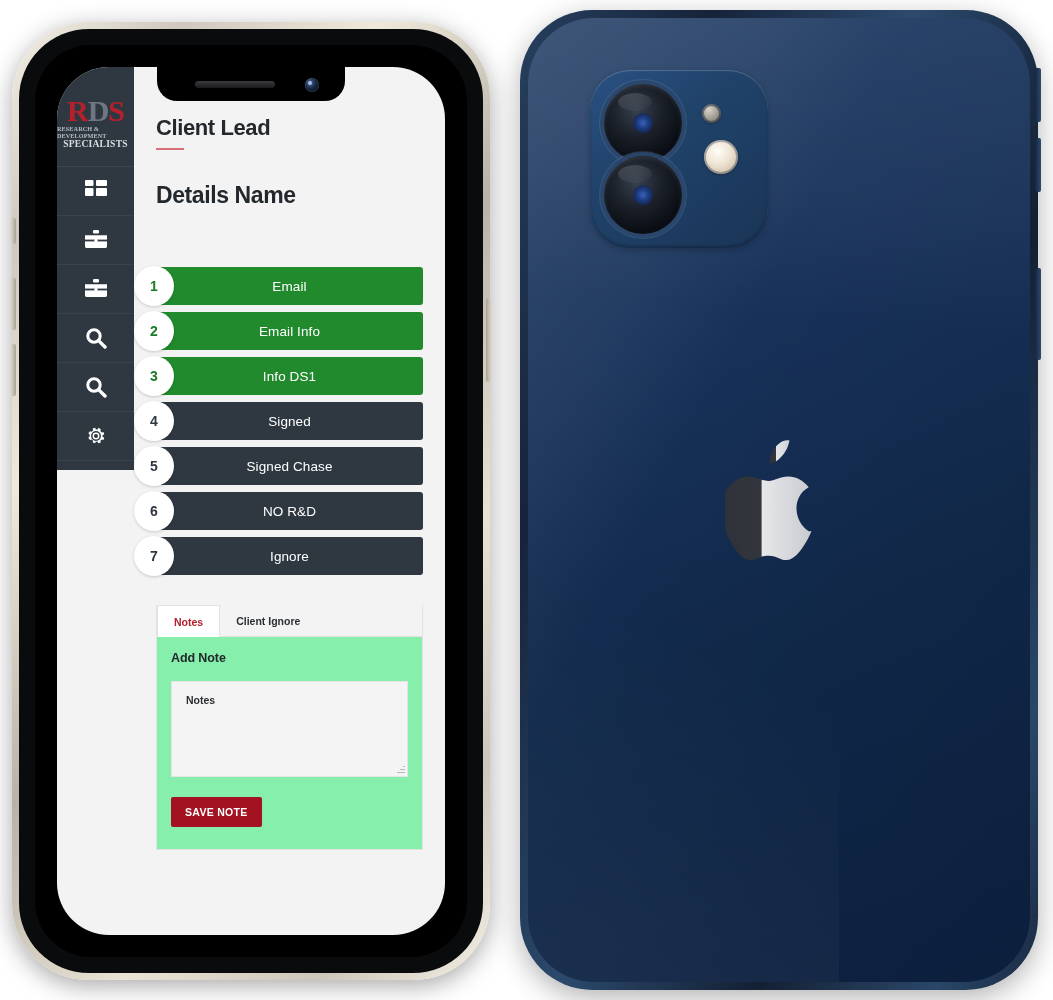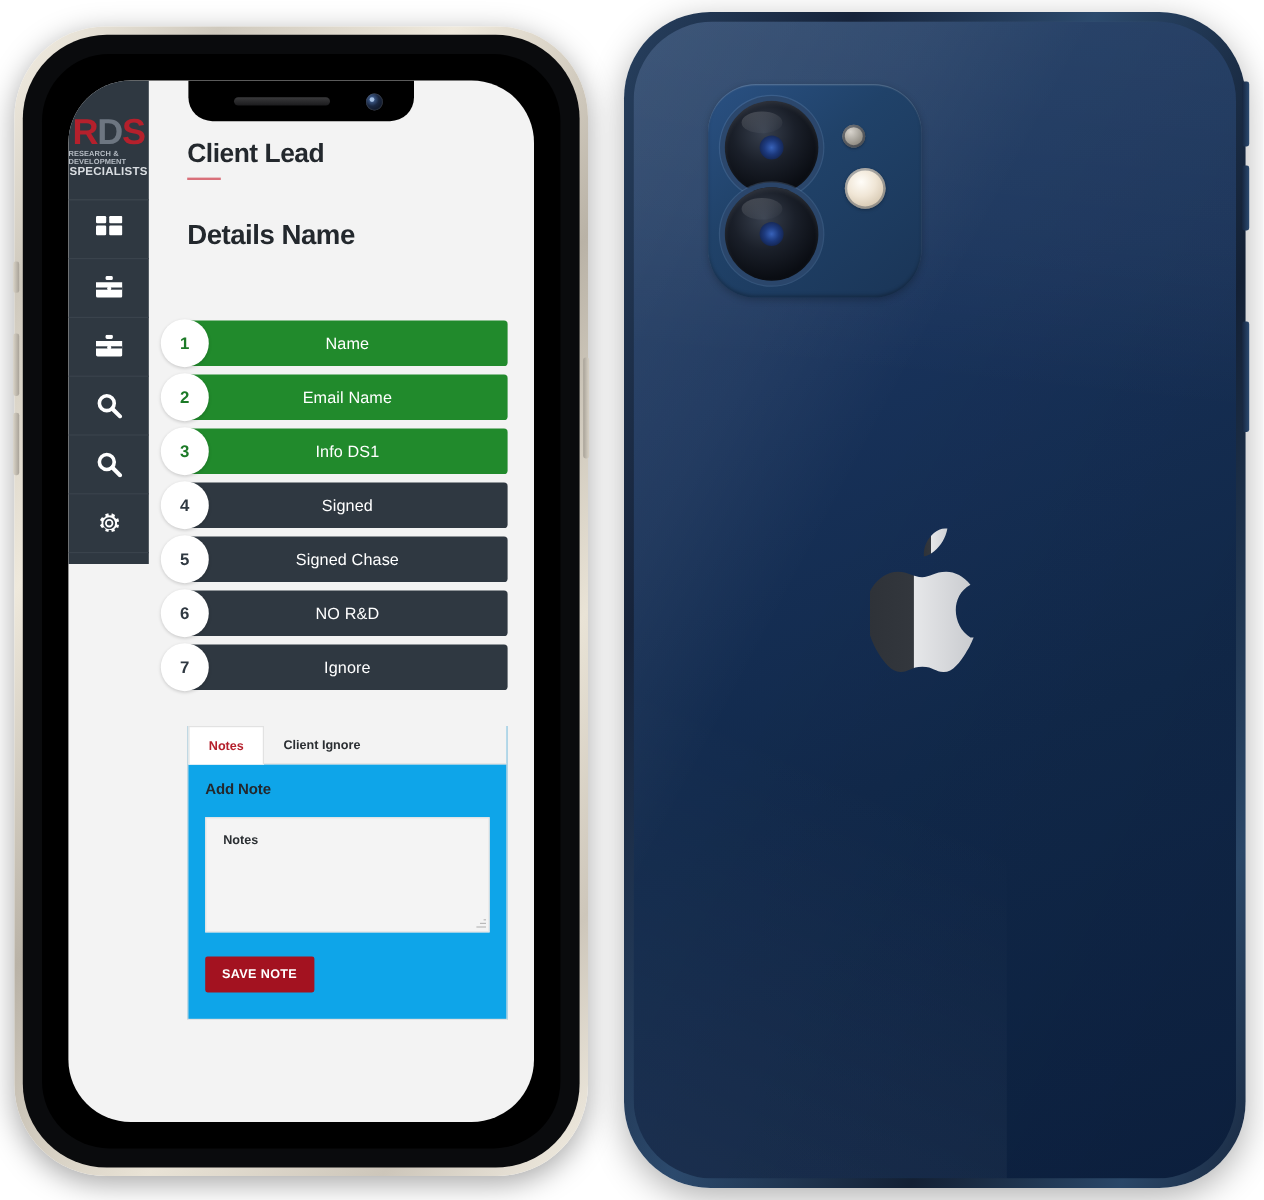--- a/index.html
+++ b/index.html
@@ -90,24 +90,25 @@
     left:3px; top:2.5px;
     width:4px; height:4px;
     border-radius:50%;
     background: rgba(200,225,255,0.75);
   }
 
   
   .app-sidebar {
     position: absolute;
     left: 0; top: 0;
-    width: 67px;
+    width: 77px;
     height: 403px;
     background: #2f3841;
     z-index: 10;
+    font-family: Liberation Serif, serif;
   }
   .sb-logo {
     height: 100px;
     display: flex;
     flex-direction: column;
     align-items: center;
     justify-content: center;
     border-bottom: 1px solid #3d464f;
     padding-top: 14px;
   }
@@ -210,21 +211,21 @@
     font-size: 14px;
     font-weight: bold;
     box-shadow: 0 1px 3px rgba(0,0,0,0.18);
   }
   .step.green .step-num { color: #1c7a27; }
   .step.dark  .step-num { color: #2f3841; }
 
   
   .notes-card {
     margin-top: 30px;
-    background: #0ea5e9;
+    background: #86efac;
     border: 1px solid #e2e2e2;
     border-top: none;
     position: relative;
   }
   .tabs {
     display: flex;
     background: #f3f3f3;
     border-bottom: 1px solid #e2e2e2;
     height: 32px;
   }
@@ -522,26 +523,26 @@
         <div class="app-main">
 
           <div class="page-title">Client Lead</div>
           <div class="title-rule"></div>
           <div class="company-name">Details Name</div>
 
           <div class="steps">
 
             <div class="step green">
               <div class="step-num">1</div>
-              <div class="step-label">Name</div>
+              <div class="step-label">Email</div>
             </div>
 
             <div class="step green">
               <div class="step-num">2</div>
-              <div class="step-label">Email Name</div>
+              <div class="step-label">Email Info</div>
             </div>
 
             <div class="step green">
               <div class="step-num">3</div>
               <div class="step-label">Info DS1</div>
             </div>
 
             <div class="step dark">
               <div class="step-num">4</div>
               <div class="step-label">Signed</div>

